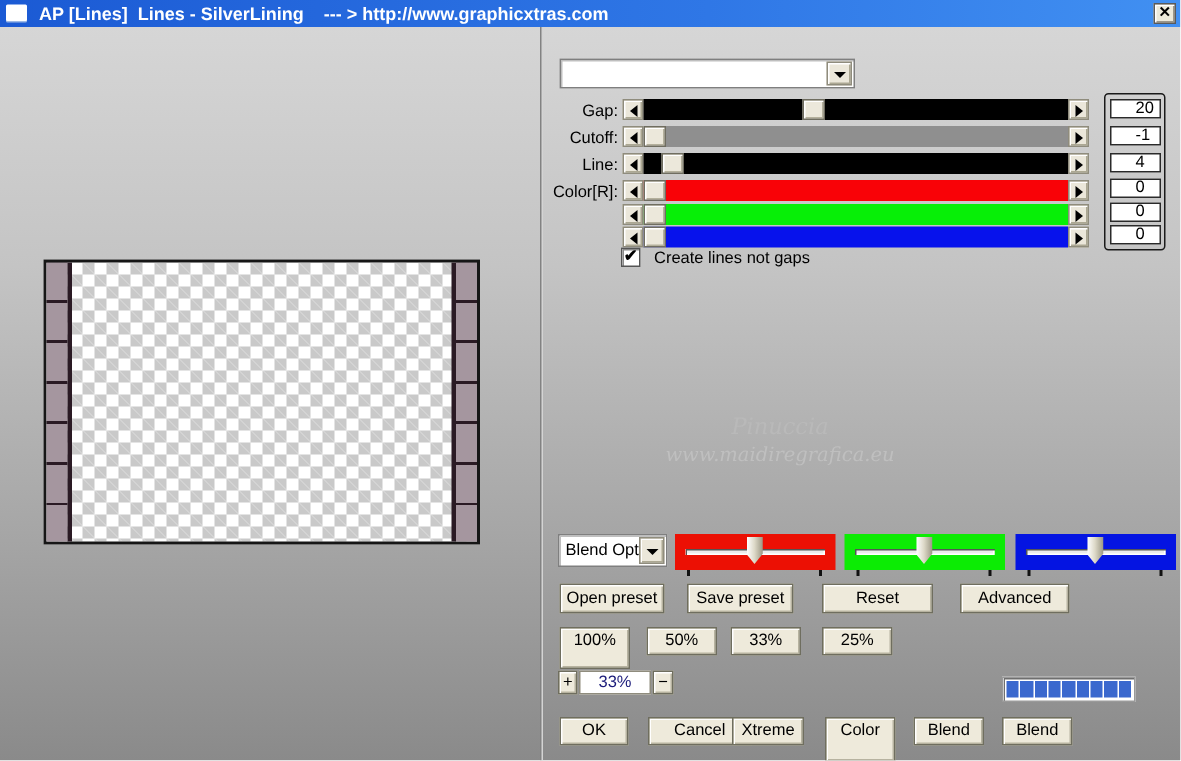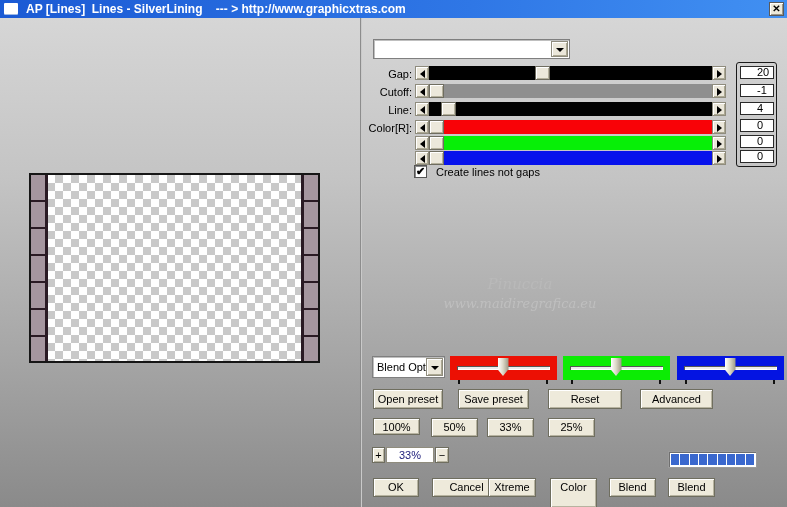--- a/index.html
+++ b/index.html
@@ -228,21 +228,21 @@
     <div class="pointer"></div>
     <div class="tick t1"></div>
     <div class="tick t2"></div>
   </div>
 
   <div class="btn h20" style="left:373px; top:389px; width:70px; height:20px;">Open preset</div>
   <div class="btn h20" style="left:458px; top:389px; width:71px; height:20px;">Save preset</div>
   <div class="btn h20" style="left:548px; top:389px; width:74px; height:20px;">Reset</div>
   <div class="btn h20" style="left:640px; top:389px; width:73px; height:20px;">Advanced</div>
 
-  <div class="btn h19" style="left:373px; top:418px; width:47px; height:17px;">100%</div>
+  <div class="btn h19" style="left:373px; top:418px; width:47px; height:28px;">100%</div>
   <div class="btn h19" style="left:431px; top:418px; width:47px; height:19px;">50%</div>
   <div class="btn h19" style="left:487px; top:418px; width:47px; height:19px;">33%</div>
   <div class="btn h19" style="left:548px; top:418px; width:47px; height:19px;text-align:center;">25%</div>
 
   <div class="btn h16" style="left:372px; top:447px; width:13px; height:16px;">+</div>
   <div class="zoom-display">33%</div>
   <div class="btn h16" style="left:435px; top:447px; width:14px; height:16px;">−</div>
 
   <div class="progress">
     <div style="display:flex; gap:1px; flex:1;">

